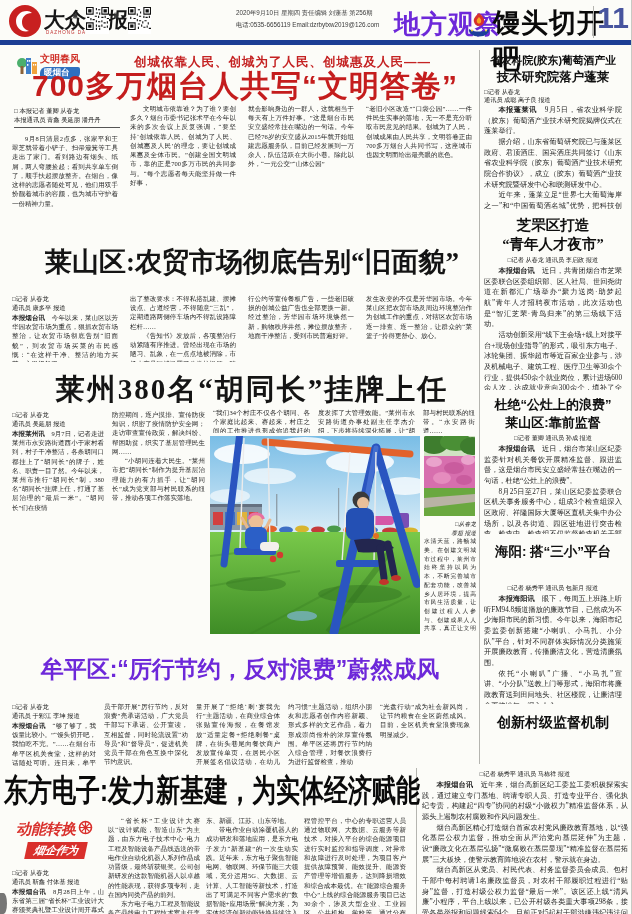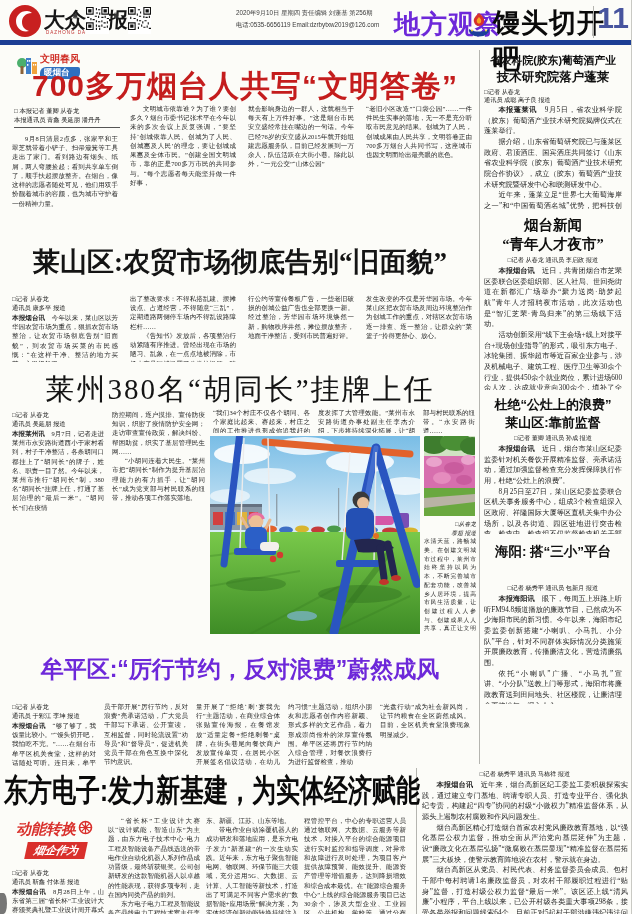--- a/index.html
+++ b/index.html
@@ -2,21 +2,21 @@
 <html><head>
 <meta charset="utf-8">
 <style>
   html,body{margin:0;padding:0;background:#9a9a9a;}
   .page{position:relative;width:632px;height:914px;margin:0 auto;background:#fcfcf8;overflow:hidden;
         font-family:"Liberation Serif",serif;}
   .abs{position:absolute;}
   .vline{background:#b5b5b0;width:1px;}
   
   .h-red{color:#c41d1d;font-family:"Liberation Sans",sans-serif;font-weight:900;text-align:center;}
-  .h-serif{font-family:"Liberation Serif",serif;font-weight:900;text-align:center;color:#141414;}
+  .h-serif{font-family:"Liberation Serif",serif;font-weight:900;text-align:center;color:#141414;margin-left:12px;}
   .h-sans{font-family:"Liberation Sans",sans-serif;font-weight:900;text-align:center;color:#6d28d9;}
   .kicker{color:#c42222;font-family:"Liberation Sans",sans-serif;font-weight:700;text-align:center;}
   
   .bt{font-size:6.5px;line-height:1.42;text-align:justify;color:#262626;overflow:hidden;}
   .bt p{margin:0;text-indent:2em;}
   .bt p.c{text-indent:0;}
   .byl{font-size:6.3px;line-height:1.5;color:#191919;}
   .byl div{white-space:nowrap;overflow:hidden;}
   .lead-tag{font-family:"Liberation Sans",sans-serif;font-weight:bold;}
   
@@ -101,20 +101,21 @@
           <rect x="13" y="12" width="1.4" height="1.8" fill="#fff"></rect>
           <rect x="19" y="12" width="1.2" height="1.6" fill="#fff"></rect>
           <rect x="21" y="12" width="1.2" height="1.6" fill="#fff"></rect>
         </svg>
     </span>
     <span style="display:flex;flex-direction:column;gap:1px;">
       <b style="font-size:10px;color:#d03028;font-family:'Liberation Sans',sans-serif;white-space:nowrap;">文明春风</b>
       <b style="font-size:8.5px;color:#fff;background:#2f6fc0;border-radius:6px 2px 6px 2px;padding:0 4px;font-family:'Liberation Sans',sans-serif;white-space:nowrap;">暖烟台</b>
     </span>
   </div>
+  <div class="abs kicker" style="left:95px;top:54px;width:375px;font-size:12.5px;letter-spacing:1px;">创城依靠人民、创城为了人民、创城惠及人民——</div>
   <div class="abs h-red" style="left:20px;top:66px;width:450px;font-size:30px;letter-spacing:1px;">700多万烟台人共写“文明答卷”</div>
 
   <div class="abs byl" style="left:14px;top:106px;width:106px;border-bottom:1px solid #555;padding-bottom:2px;">
     <div>□ 本报记者 董卿 从春龙</div>
     <div>本报通讯员 青鑫 吴延朋 潘丹丹</div>
   </div>
   <div class="abs bt" style="left:12px;top:134px;width:106px;height:98px;">
       <p>9月8日清晨2点多，张家平和王翠芝就带着小铲子、扫帚簸箕等工具走出了家门。看到路边有烟头、纸屑，两人弯腰捡起；看到共享单车倒了，顺手扶起摆放整齐。在烟台，像这样的志愿者随处可见，他们用双手扮靓着城市的容颜，也为城市守护着一份精神力量。</p>
     </div>
   <div class="abs bt" style="left:130px;top:104px;width:106px;height:128px;">
@@ -141,21 +142,21 @@
       <p class="c">出了整改要求：不得私搭乱建、摆摊设点、占道经营，不得随意“三乱”，定期道路两侧停车场内不得乱设路障栏杆……</p>
       <p>《告知书》发放后，各项整治行动紧随有序推进。曾经出现在市场的陋习、乱象，在一点点地被消除，市场水产品区域设置了分类垃圾箱，破损的道路和井盖被修复，市场各处悬挂了讲文明树新风、行业规范、</p>
     </div>
   <div class="abs bt" style="left:248px;top:294px;width:106px;height:68px;">
       <p class="c">行公约等宣传餐板广告，一些老旧破损的创城公益广告也全部更换一新。经过整治，芳华园市场环境焕然一新，购物秩序井然，摊位摆放整齐，地面干净整洁，受到市民普遍好评。</p>
     </div>
   <div class="abs bt" style="left:366px;top:294px;width:106px;height:68px;">
       <p class="c">发生改变的不仅是芳华园市场。今年莱山区把农贸市场及周边环境整治作为创城工作的重点，对辖区农贸市场逐一排查、逐一整治，让群众的“菜篮子”拎得更舒心、放心。</p>
     </div>
 
-  <div class="abs h-serif" style="left:20px;top:370px;width:440px;font-size:29px;font-weight:400;letter-spacing:2px;">莱州380名“胡同长”挂牌上任</div>
+  <div class="abs h-serif" style="left:20px;top:370px;width:440px;font-size:29px;font-weight:700;letter-spacing:2px;">莱州380名“胡同长”挂牌上任</div>
   <div class="abs" style="left:12px;top:410px;width:92px;height:238px;overflow:hidden;">
     <div class="byl">
         <div>□记者 从春龙</div>
         <div>通讯员 吴延朋 报道</div>
       </div>
     <div class="bt">
         <p class="c"><b class="lead-tag">本报莱州讯　</b><span>9月7日，记者走进莱州市永安路街道西小于家村看到，村子干净整洁，各条胡同口都挂上了“胡同长”的牌子，姓名、职责一目了然。今年以来，莱州市推行“胡同长”制，380名“胡同长”挂牌上任，打通了基层治理的“最后一米”。“胡同长”们在疫情</span></p>
       </div>
   </div>
   <div class="abs bt" style="left:112px;top:410px;width:93px;height:238px;">
@@ -334,51 +335,52 @@
   </div>
   <div class="abs sb-byl" style="left:484px;top:88px;width:138px;text-align:left;">□记者 从春龙</div>
   <div class="abs sb-byl" style="left:484px;top:96px;width:138px;text-align:left;">通讯员 成聪 高子良 报道</div>
   <div class="abs sbb" style="left:484px;top:105px;width:138px;height:108px;">
     <p class="c" style="text-indent:2em;"><b class="lead-tag">本报蓬莱讯　</b><span>9月5日，省农业科学院（胶东）葡萄酒产业技术研究院揭牌仪式在蓬莱举行。</span></p>
     <p>据介绍，山东省葡萄研究院已与蓬莱区政府、君顶酒庄、国宾酒庄共同签订《山东省农业科学院（胶东）葡萄酒产业技术研究院合作协议》，成立（胶东）葡萄酒产业技术研究院暨研发中心和联测研发中心。</p>
     <p>近年来，蓬莱立足“世界七大葡萄海岸之一”和“中国葡萄酒名城”优势，把科技创新作为推动葡萄酒产业发展的第一资源，积极引进海外留学硕士等紧缺专业人才300余人，聘用西北农林科技大学、中国农业大学等相关专家教授为产业顾问，与业内20余位专家学者建立良好联系，打造2家省级工程技术创新中心，拥有全省唯一一家葡萄酒工程技术研究中心，与国内多所科研院所建立了产学研合作机制，在技术改进、项目合作、成果转化、人才培养等方面，辐射和带动效应凸显。</p>
   </div>
 
   <div class="abs sb-h serif" style="left:484px;top:216px;width:138px;font-size:14.5px;line-height:1.3;">
-    <div>烟台新闻</div>
+    <div>芝罘区打造</div>
       <div>“青年人才夜市”</div>
   </div>
   <div class="abs sb-byl" style="left:484px;top:256px;width:138px;">□记者 从春龙 通讯员 李启政 报道</div>
   <div class="abs sbb" style="left:484px;top:266px;width:138px;height:124px;">
     <p style="text-indent:2em;"><b class="lead-tag">本报烟台讯　</b><span>近日，共青团烟台市芝罘区委联合区委组织部、区人社局、世回尧街道在新都汇广场举办“聚力送岗·助梦起航”青年人才招聘夜市活动，此次活动也是“智汇芝罘·青鸟归来”的第三场线下活动。</span></p>
     <p>活动创新采用“线下主会场+线上对接平台+现场创业指导”的形式，吸引东方电子、冰轮集团、振华超市等近百家企业参与，涉及机械电子、建筑工程、医疗卫生等30余个行业，提供450余个就业岗位，累计进场600余人次，达成就业意向300余个，填补了全市夜间招聘模式的空白。</p>
 
   </div>
 
   <div class="abs sb-h" style="left:484px;top:396px;width:138px;font-size:13px;line-height:1.4;">
     <div>杜绝“公灶上的浪费”</div>
       <div>莱山区:靠前监督</div>
   </div>
   <div class="abs sb-byl" style="left:484px;top:434px;width:138px;">□记者 董卿 通讯员 孙成 报道</div>
   <div class="abs sbb" style="left:484px;top:444px;width:138px;height:90px;">
-    <p style="text-indent:2em;"><b class="lead-tag">本报烟台讯　</b><span>近日，烟台市莱山区纪委监委针对机关餐饮开展精准监督、亮承诺活动，通过加强监督检查充分发挥保障执行作用，杜绝“公灶上的浪费”。</span></p>
+    <p style="text-indent:2em;"><b class="lead-tag">本报烟台讯　</b><span>近日，烟台市莱山区纪委监委针对机关餐饮开展精准监督、跟进监督，这是烟台市民安立盛经常挂在嘴边的一句话，杜绝“公灶上的浪费”。</span></p>
     <p>8月25日至27日，莱山区纪委监委联合区机关事务服务中心，组成3个检查组深入区政府、祥隆国际大厦等区直机关集中办公场所，以及各街道、园区驻地进行突击检查。检查中，检查组不仅监督检查机关干部违规聚餐、用餐浪费、剩余饭菜处置等情况，也监督检查责任部门履行节约粮食监督职责落实情况。</p>
 
   </div>
 
   <div class="abs sb-h" style="left:484px;top:542px;width:138px;font-size:13.5px;line-height:1.5;">
     <div>海阳: 搭“三小”平台</div>
   </div>
   <div class="abs sb-byl" style="left:484px;top:584px;width:138px;">□记者 杨秀平 通讯员 包新月 报道</div>
   <div class="abs sbb" style="left:484px;top:594px;width:138px;height:110px;">
     <p style="text-indent:2em;"><b class="lead-tag">本报海阳讯　</b><span>眼下，每周五上班路上听听FM94.8频道播放的廉政节目，已然成为不少海阳市民的新习惯。今年以来，海阳市纪委监委创新搭建“小喇叭、小马扎、小分队”平台，针对不同群体实际情况分类施策开展廉政教育，传播廉洁文化，营造清廉氛围。</span></p>
     <p>依托“小喇叭”广播、“小马扎”宣讲、“小分队”送教上门等形式，海阳市将廉政教育送到田间地头、社区楼院，让廉洁理念更接地气、深入人心……</p>
   </div>
 
   <div class="abs sb-h" style="left:484px;top:712px;width:138px;font-size:14px;line-height:1.55;">
+      <div>创新村级监督机制</div>
   </div>
   <div class="abs sb-byl" style="left:422px;top:770px;width:206px;">□记者 杨秀平 通讯员 马栋祥 报道</div>
   <div class="abs sbb" style="left:422px;top:780px;width:206px;height:134px;">
     <p style="text-indent:2em;"><b class="lead-tag">本报烟台讯　</b><span>近年来，烟台高新区纪工委监工委积极探索实践，通过建立专门基地、聘请专职人员、打造专业平台、强化执纪专责，构建起“四专”协同的村级“小微权力”精准监督体系，从源头上遏制农村腐败和作风问题发生。</span></p>
     <p>烟台高新区精心打造烟台首家农村党风廉政教育基地，以“强化基层公权力监督，推动全面从严治党向基层延伸”为主题，设“廉政文化在基层弘扬”“微腐败在基层显现”“精准监督在基层拓展”三大板块，使警示教育阵地设在农村，警示就在身边。</p>
     <p>烟台高新区从党员、村民代表、村务监督委员会成员、包村干部中每村聘请1名廉政监督员，对农村干部履职过程进行“贴身”监督，打造村级公权力监督“最后一米”。该区还上线“清风廉”小程序，平台上线以来，已公开村级各类重大事项298条，接受各类举报和问题线索64个，目前正对5起村干部涉嫌违纪违法问题线索进行初核。</p>
   </div>
 
   <div class="abs" style="left:0;top:893px;width:7px;height:21px;background:#4a4a4a;border-radius:0 50% 50% 0;opacity:.75;"></div>
   <div class="abs" style="left:631px;top:0;width:1px;height:914px;background:#c9c9c4;"></div>

